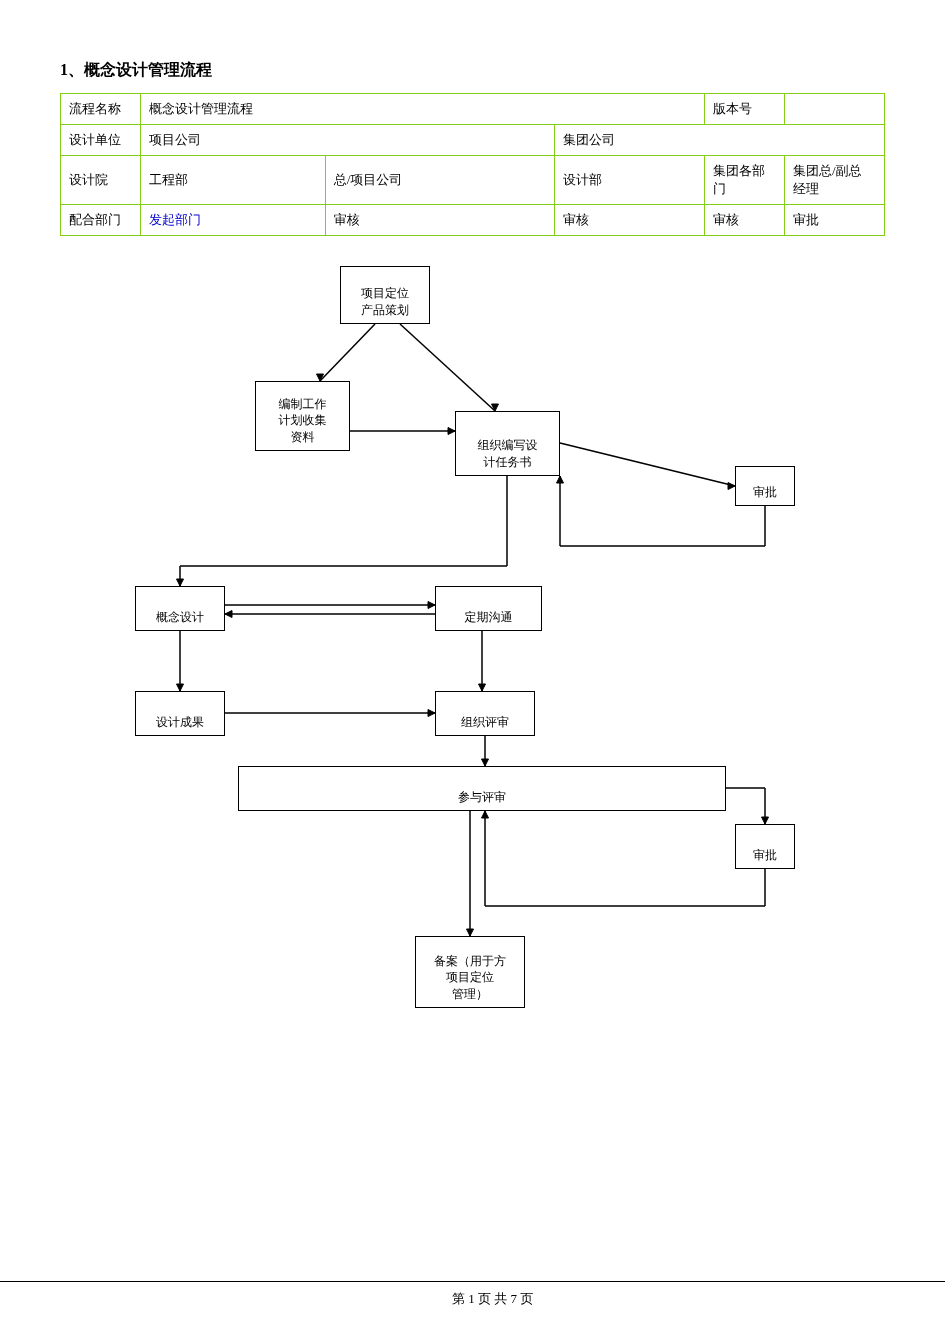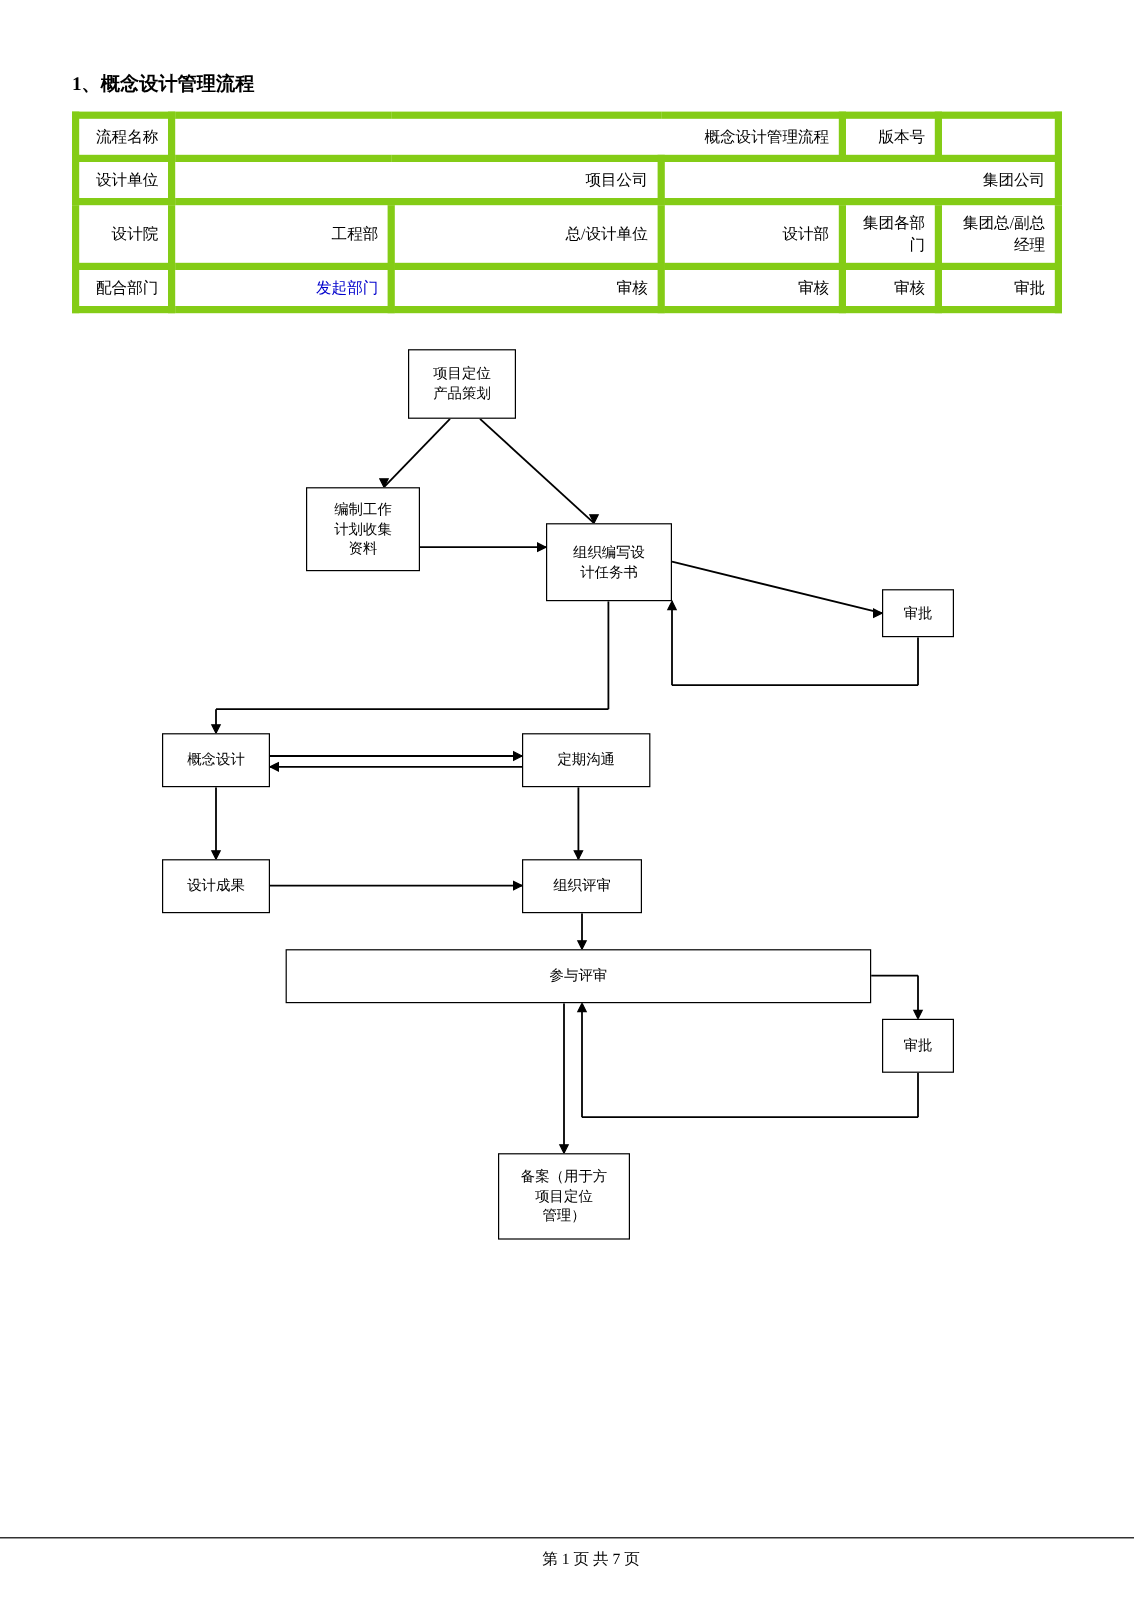--- a/index.html
+++ b/index.html
@@ -25,38 +25,38 @@
       margin-bottom: 12px;
       color: #000;
     }
     .flow-table {
       width: 100%;
       border-collapse: collapse;
       margin-bottom: 20px;
       font-size: 13px;
     }
     .flow-table td {
-      border: 6px solid #84cc16;
+      border: 1px solid #84cc16;
       padding: 6px 8px;
-      text-align: right;
+      text-align: left;
       vertical-align: middle;
     }
     .flow-diagram {
       position: relative;
       width: 100%;
       height: 820px;
       margin-top: 10px;
     }
     .flow-box {
       position: absolute;
       border: 1px solid #000;
       background: #fff;
       text-align: center;
       display: flex;
-      align-items: center;
+      align-items: flex-end;
       justify-content: center;
       font-size: 12px;
       line-height: 1.4;
       padding: 4px;
     }
     .page-footer {
       position: absolute;
       bottom: 30px;
       left: 0;
       width: 100%;
@@ -104,21 +104,21 @@
 
       <tr>
         <td>设计单位</td>
         <td colspan="2">项目公司</td>
         <td colspan="3">集团公司</td>
       </tr>
 
       <tr>
         <td>设计院</td>
         <td>工程部</td>
-        <td>总/设计单位</td>
+        <td>总/项目公司</td>
         <td>设计部</td>
         <td>集团各部门</td>
         <td>集团总/副总<br>经理</td>
       </tr>
 
       <tr>
         <td>配合部门</td>
         <td style="color:#0000cc;">发起部门</td>
         <td>审核</td>
         <td>审核</td>

